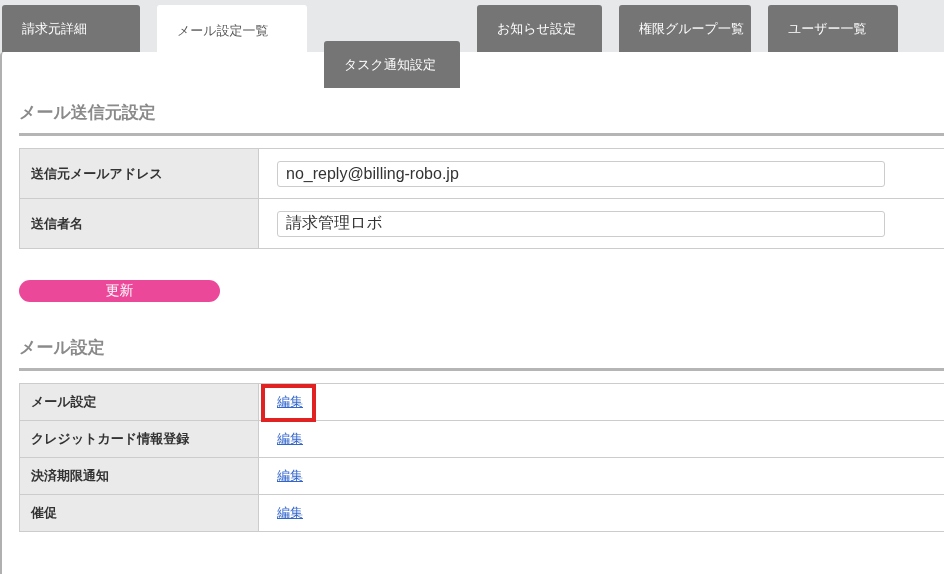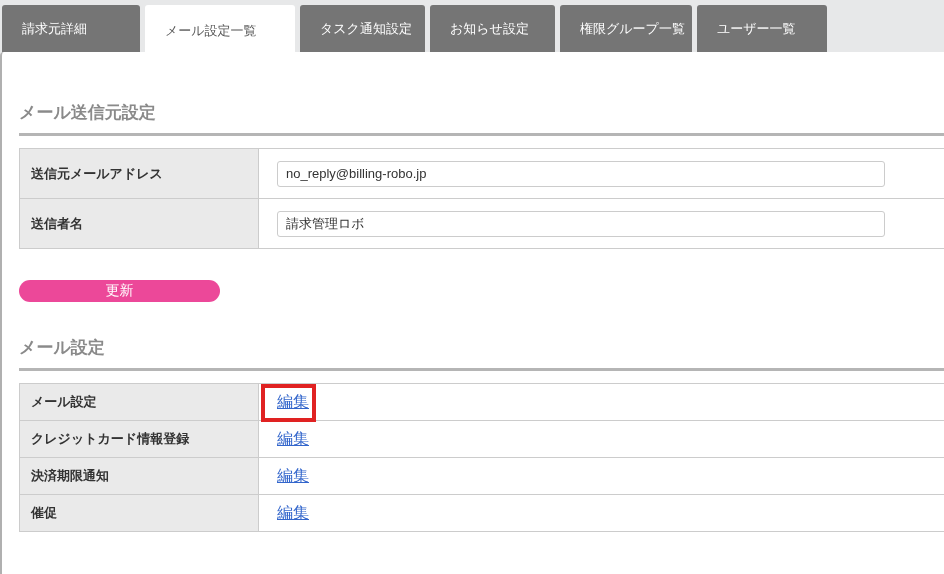--- a/index.html
+++ b/index.html
@@ -8,38 +8,38 @@
     width: 944px; height: 574px;
     background: #e7e8e9;
     font-family: "Liberation Sans", "DejaVu Sans", sans-serif;
     position: relative;
     overflow: hidden;
   }
 
   
   .tabbar {
     position: absolute; top: 5px; left: 2px;
-    display: flex; gap: 5px;
+    display: flex; gap: 17px;
     z-index: 2;
     font-family: Liberation Mono, monospace;
   }
   .tab {
     height: 47px;
     background: #757575;
     color: #ffffff;
     font-size: 13px;
     display: flex; align-items: center;
     padding-left: 20px;
     border-radius: 3px 3px 0 0;
     cursor: pointer;
     white-space: nowrap;
   }
   .tab:nth-child(1) { width: 138px; }
   .tab:nth-child(2) { width: 150px; }
-  .tab:nth-child(3) { width: 125px; }
+  .tab:nth-child(3) { width: 136px; margin-top: 36px; }
   .tab:nth-child(4) { width: 125px; }
   .tab:nth-child(5) { width: 132px; }
   .tab:nth-child(6) { width: 130px; }
   .tab.active {
     background: #ffffff;
     color: #555555;
     height: 52px;
   }
 
   
@@ -91,28 +91,28 @@
     position: relative;
     background: #ffffff;
   }
   .text-input {
     margin-left: 18px;
     width: 608px;
     height: 26px;
     border: 1px solid #cccccc;
     border-radius: 3px;
     padding: 0 8px;
-    font-size: 13px;
+    font-size: 16px;
     color: #333333;
     font-family: "Liberation Sans", "DejaVu Sans", sans-serif;
     outline: none;
   }
   .edit-link {
     margin-left: 18px;
-    font-size: 16px;
+    font-size: 13px;
     color: #3366cc;
     text-decoration: underline;
     cursor: pointer;
   }
   .highlight-box {
     position: absolute;
     left: 2px; top: 0;
     width: 55px; height: 38px;
     border: 4px solid #e02222;
     pointer-events: none;

